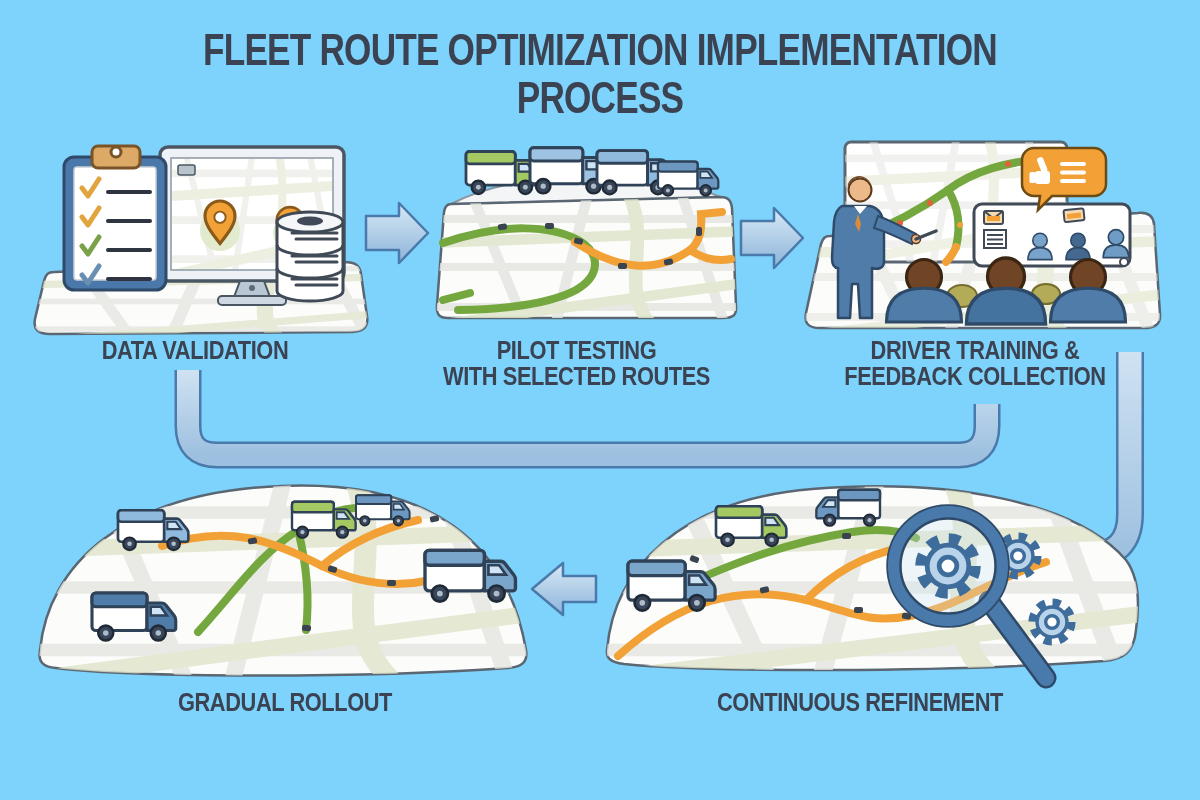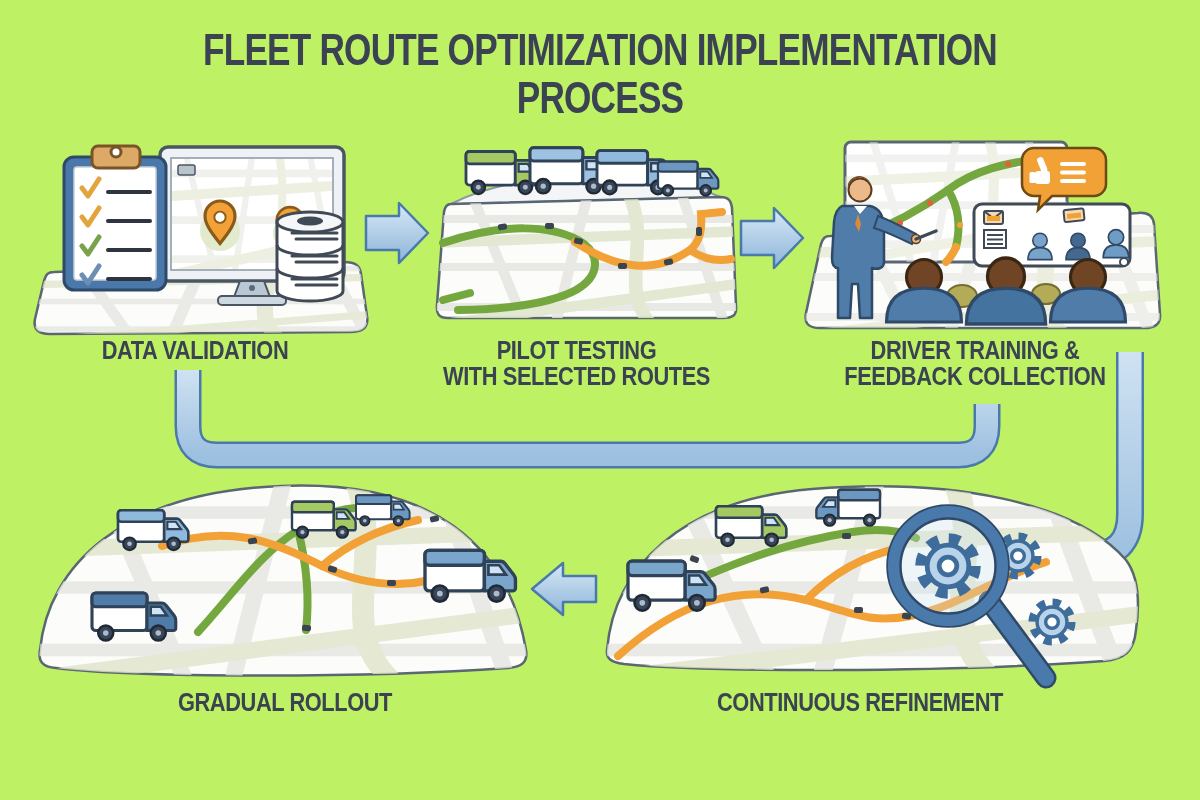--- a/index.html
+++ b/index.html
@@ -1,16 +1,16 @@
 <!DOCTYPE html>
 <html style="--title_color: #3b4353; --accent_blue: #4a7aab; --arrow_fill_light: #d8e9f6; --arrow_fill_dark: #8cb4d9; --route_green: #74a83e; --route_orange: #f2a136; --truck_blue: #6b97c0; --truck_green: #a4c862; --panel_stroke: #5a6672;"><head>
 <meta charset="utf-8">
 <style>
   html,body{margin:0;padding:0;background:#ffffff;}
-  .canvas{position:relative;width:1200px;height:800px;background:#bef264;overflow:hidden;
+  .canvas{position:relative;width:1200px;height:800px;background:#7dd3fc;overflow:hidden;
           font-family:"Liberation Sans", sans-serif;}
   .canvas svg{position:absolute;left:0;top:0;}
   .page-title{position:absolute;left:0;top:26px;width:1200px;text-align:center;
     font-size:44px;line-height:48px;font-weight:700;letter-spacing:-1px;
     color:var(--title_color,#3b4353);transform:scaleX(.8);transform-origin:50% 50%;}
   .stage-label{position:absolute;text-align:center;font-weight:700;
     font-size:26px;line-height:26px;letter-spacing:-0.5px;
     color:var(--title_color,#3b4353);transform:scaleX(.84);transform-origin:50% 50%;}
   .stage-label span{display:block;}
   .r1{stroke:#e4e5e0;stroke-width:10;fill:none;stroke-linecap:round;}

